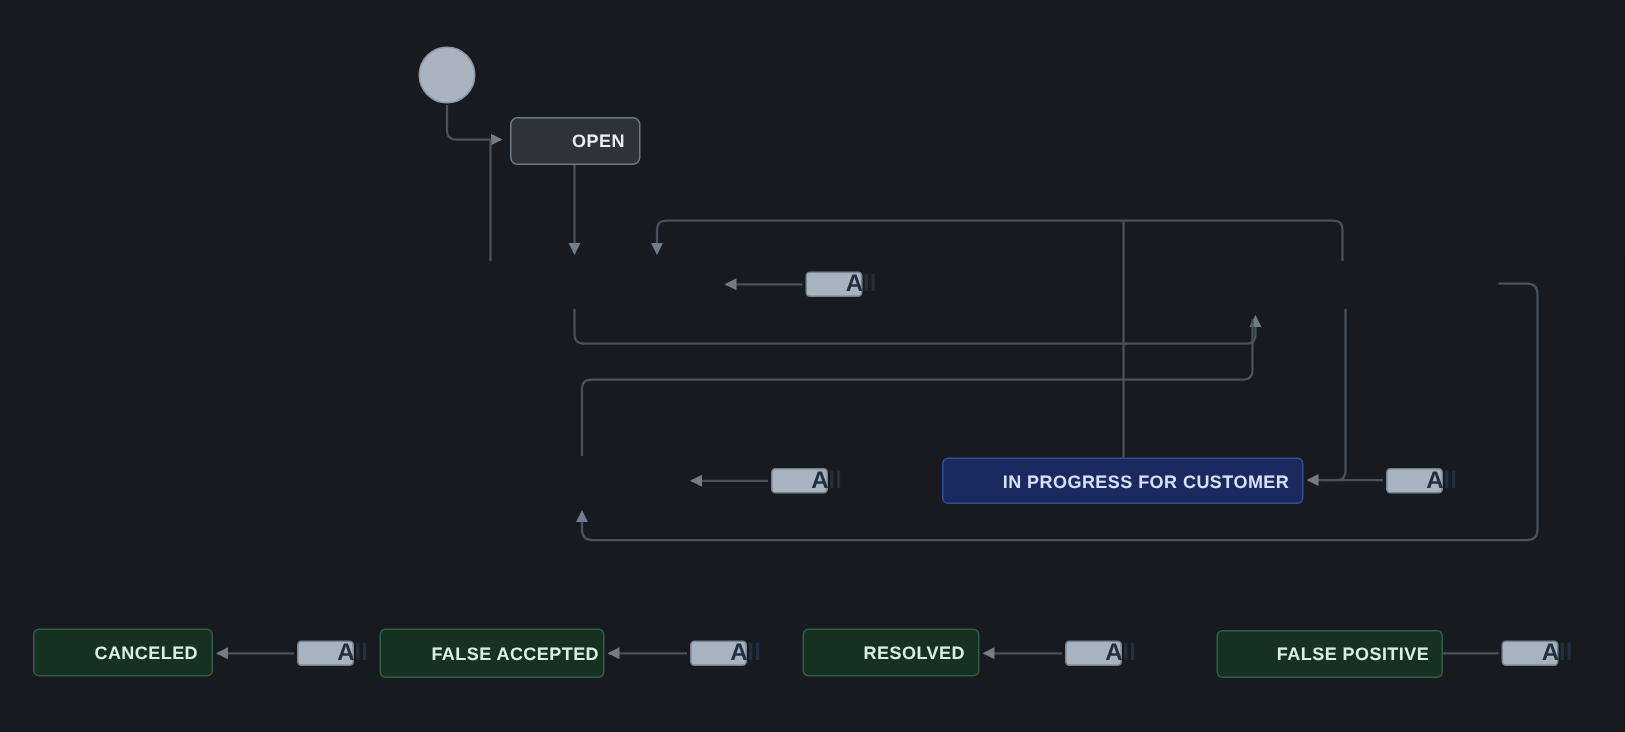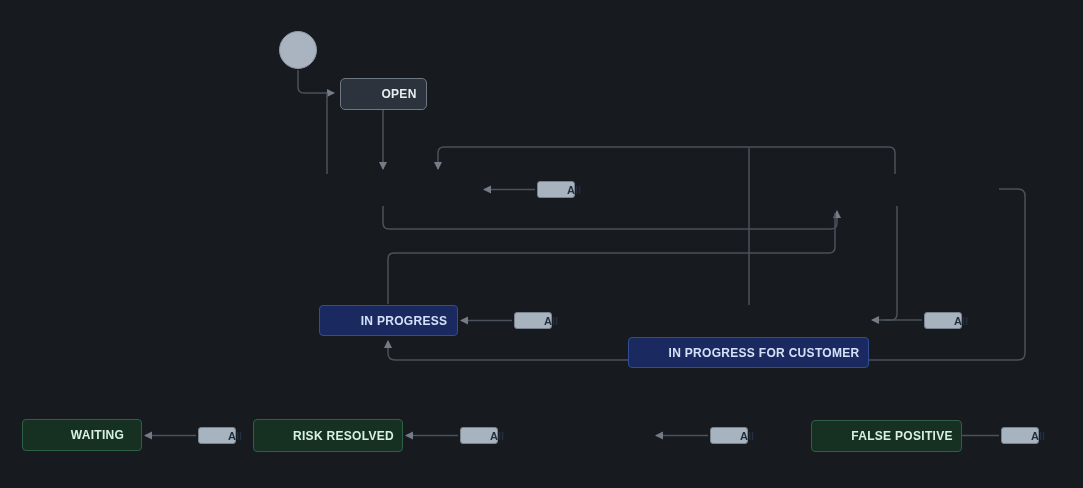--- a/index.html
+++ b/index.html
@@ -21,21 +21,21 @@
     position:absolute;display:flex;align-items:center;justify-content:center;
     border-radius:4px;font-weight:bold;font-size:12px;letter-spacing:.3px;
     box-sizing:border-box;white-space:nowrap;cursor:default;z-index:2;padding-left:31px;
   }
   .node.gray{background:var(--status-gray-bg);border:1.5px solid var(--status-gray-border);color:var(--status-gray-text);border-radius:5px;}
   .node.blue{background:var(--status-blue-bg);border:1.5px solid var(--status-blue-border);color:var(--status-blue-text);}
   .node.green{background:var(--status-green-bg);border:1.5px solid var(--status-green-border);color:var(--status-green-text);}
   .badge{
     position:absolute;width:25px;height:17px;display:flex;align-items:center;justify-content:center;
     background:var(--badge-bg);border:1px solid var(--badge-border);color:var(--badge-text);
-    font-weight:bold;font-size:11px;border-radius:3px;box-sizing:border-box;z-index:2;padding-left:36px;
+    font-weight:bold;font-size:16px;border-radius:3px;box-sizing:border-box;z-index:2;padding-left:36px;
   }
   .start{
     position:absolute;width:38px;height:38px;border-radius:50%;
     background:var(--start-node);border:1px solid var(--start-node-border);
     box-sizing:border-box;z-index:2;
   }
 </style>
 </head>
 <body>
 
@@ -66,36 +66,36 @@
   </svg>
 
   <div class="start" style="left:279px;top:31px;"></div>
 
   <div class="node gray" style="left:340px;top:78px;width:87px;height:32px;">
     <span>OPEN</span>
   </div>
 
 
 
-  <div class="node blue" style="left:319px;top:305px;width:139px;height:31px;">
-    <span>IN PROGRESS</span>
-  </div>
 
-  <div class="node blue" style="left:628px;top:305px;width:241px;height:31px;margin-top:32px;">
+  <div class="node blue" style="left:628px;top:305px;width:241px;height:31px;">
     <span>IN PROGRESS FOR CUSTOMER</span>
   </div>
 
   <div class="node green" style="left:22px;top:419px;width:120px;height:32px;">
-    <span>WAITING</span>
+    <span>CANCELED</span>
   </div>
 
   <div class="node green" style="left:253px;top:419px;width:150px;height:33px;">
-    <span>RISK RESOLVED</span>
+    <span>FALSE ACCEPTED</span>
   </div>
 
+  <div class="node green" style="left:535px;top:419px;width:118px;height:32px;">
+    <span>RESOLVED</span>
+  </div>
 
   <div class="node green" style="left:793px;top:420px;width:151px;height:32px;margin-left:18px;">
     <span>FALSE POSITIVE</span>
   </div>
 
   <div class="badge" style="left:537px;top:181px;">All</div>
   <div class="badge" style="left:514px;top:312px;">All</div>
   <div class="badge" style="left:924px;top:312px;">All</div>
   <div class="badge" style="left:198px;top:427px;">All</div>
   <div class="badge" style="left:460px;top:427px;">All</div>

